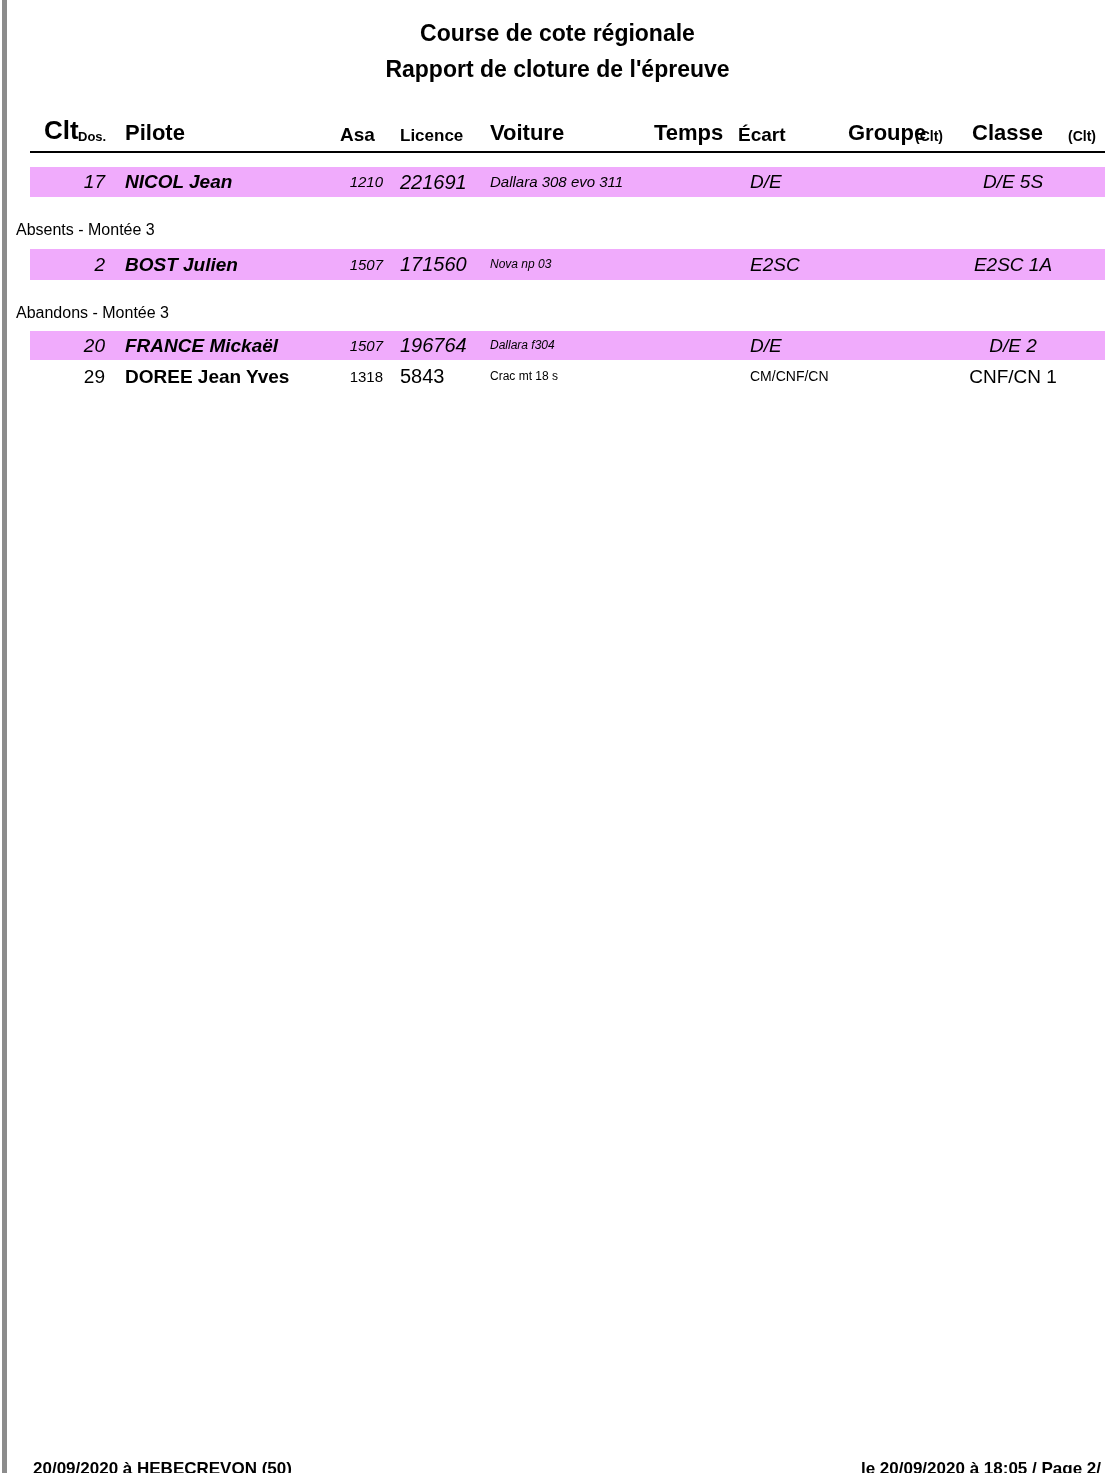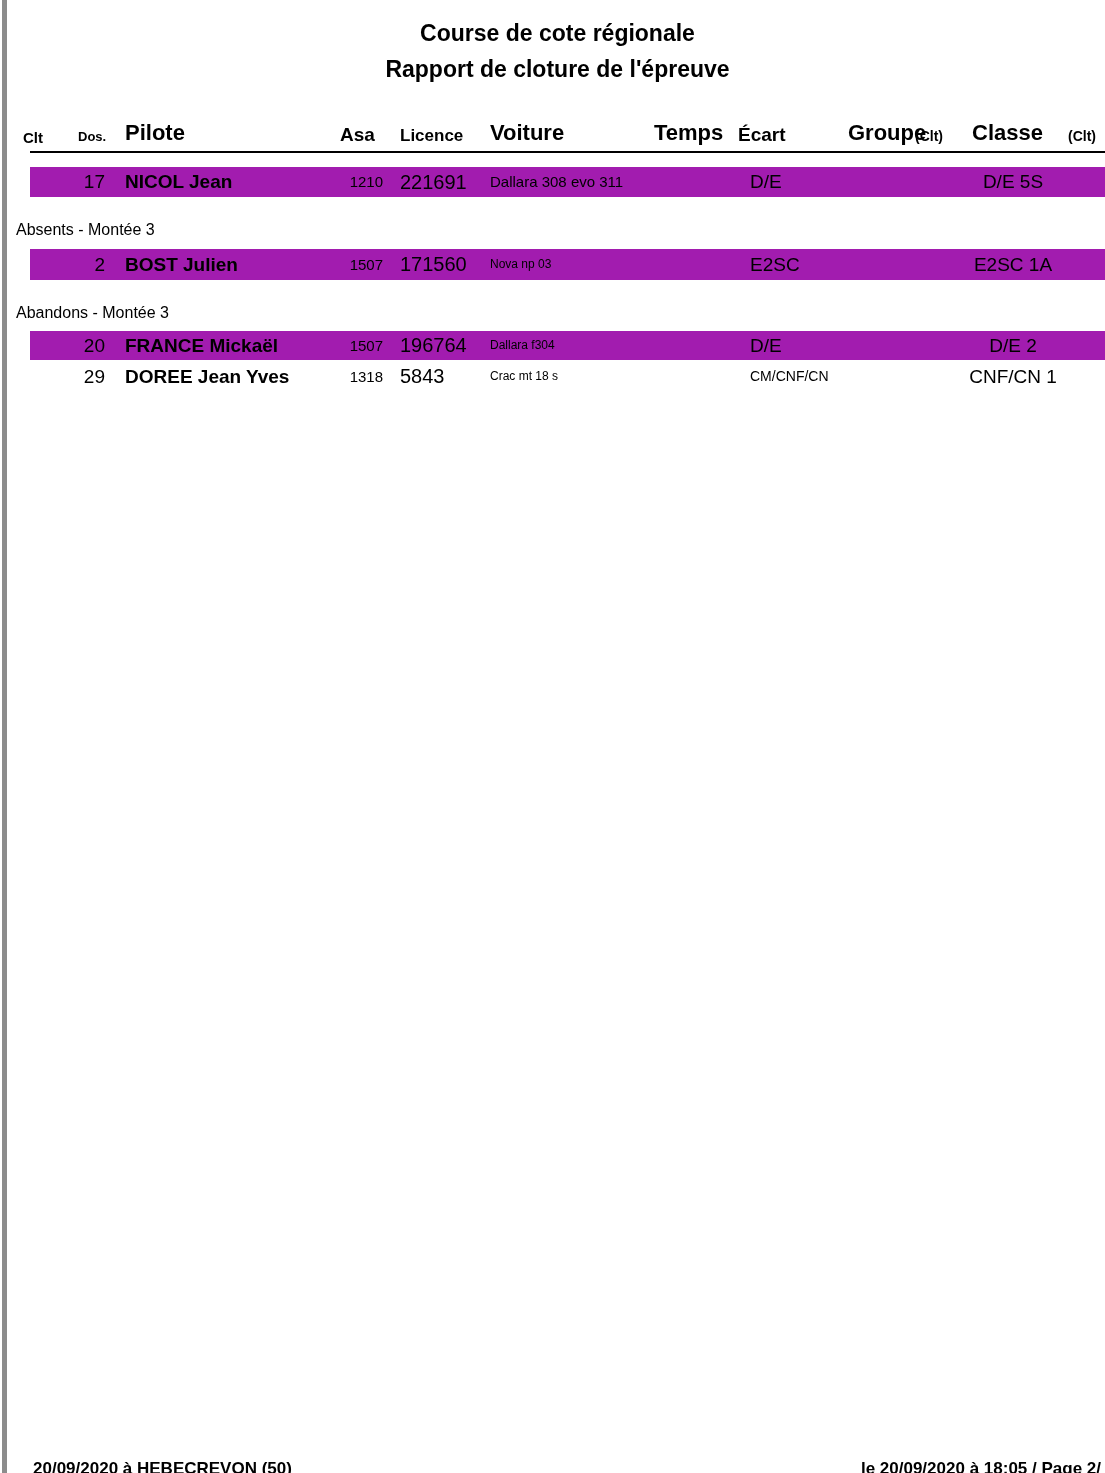--- a/index.html
+++ b/index.html
@@ -10,36 +10,36 @@
   }
   .sidebar { position:absolute; left:2px; top:0; width:5px; height:1473px; background:#8c8c8c; }
 
   .title { position:absolute; left:30px; width:1055px; text-align:center;
            font-weight:bold; font-size:23px; }
   .title1 { top:20px; }
   .title2 { top:56px; }
 
   .thead { position:absolute; top:114px; left:0; width:1105px; height:38px; }
   .th { position:absolute; bottom:6px; font-weight:bold; white-space:nowrap; }
-  .th-clt      { left:23px;  font-size:15px; }
+  .th-clt      { left:44px;  font-size:26px; }
   .th-dos      { left:78px;  font-size:13px; bottom:8px; }
   .th-pilote   { left:125px; font-size:22px; }
   .th-asa      { left:340px; font-size:19px; }
   .th-licence  { left:400px; font-size:17px; }
   .th-voiture  { left:490px; font-size:22px; }
   .th-temps    { left:654px; font-size:22px; }
   .th-ecart    { left:738px; font-size:19px; }
   .th-groupe   { left:812px; font-size:22px;margin-left:36px; }
   .th-gclt     { left:915px; font-size:14px; bottom:8px; }
   .th-classe   { left:972px; font-size:22px; }
   .th-cclt     { left:1068px; font-size:14px; bottom:8px; }
   .head-rule { position:absolute; top:151px; left:30px; width:1075px; height:2px; background:#000; }
 
   .row { position:absolute; left:30px; width:1075px; }
-  .row.shaded { background:#a21caf; }
+  .row.shaded { background:#f0abfc;font-style:italic; }
   .c { position:absolute; top:0; white-space:nowrap; }
   .c.dos     { left:0;     width:75px;  text-align:right;  font-size:19px; }
   .c.pilote  { left:95px;  font-weight:bold; font-size:19px; }
   .c.asa     { left:300px; width:53px;  text-align:right;  font-size:15px; }
   .c.licence { left:370px; font-size:20px; }
   .c.voiture { left:460px; font-size:12px; }
   .c.voiture.small { font-size:15px; }
   .c.groupe  { left:720px; width:155px; text-align:left;  font-size:19px; }
   .c.groupe.small { font-size:14px; }
   .c.classe  { left:900px; width:166px; text-align:center; font-size:19px; }

